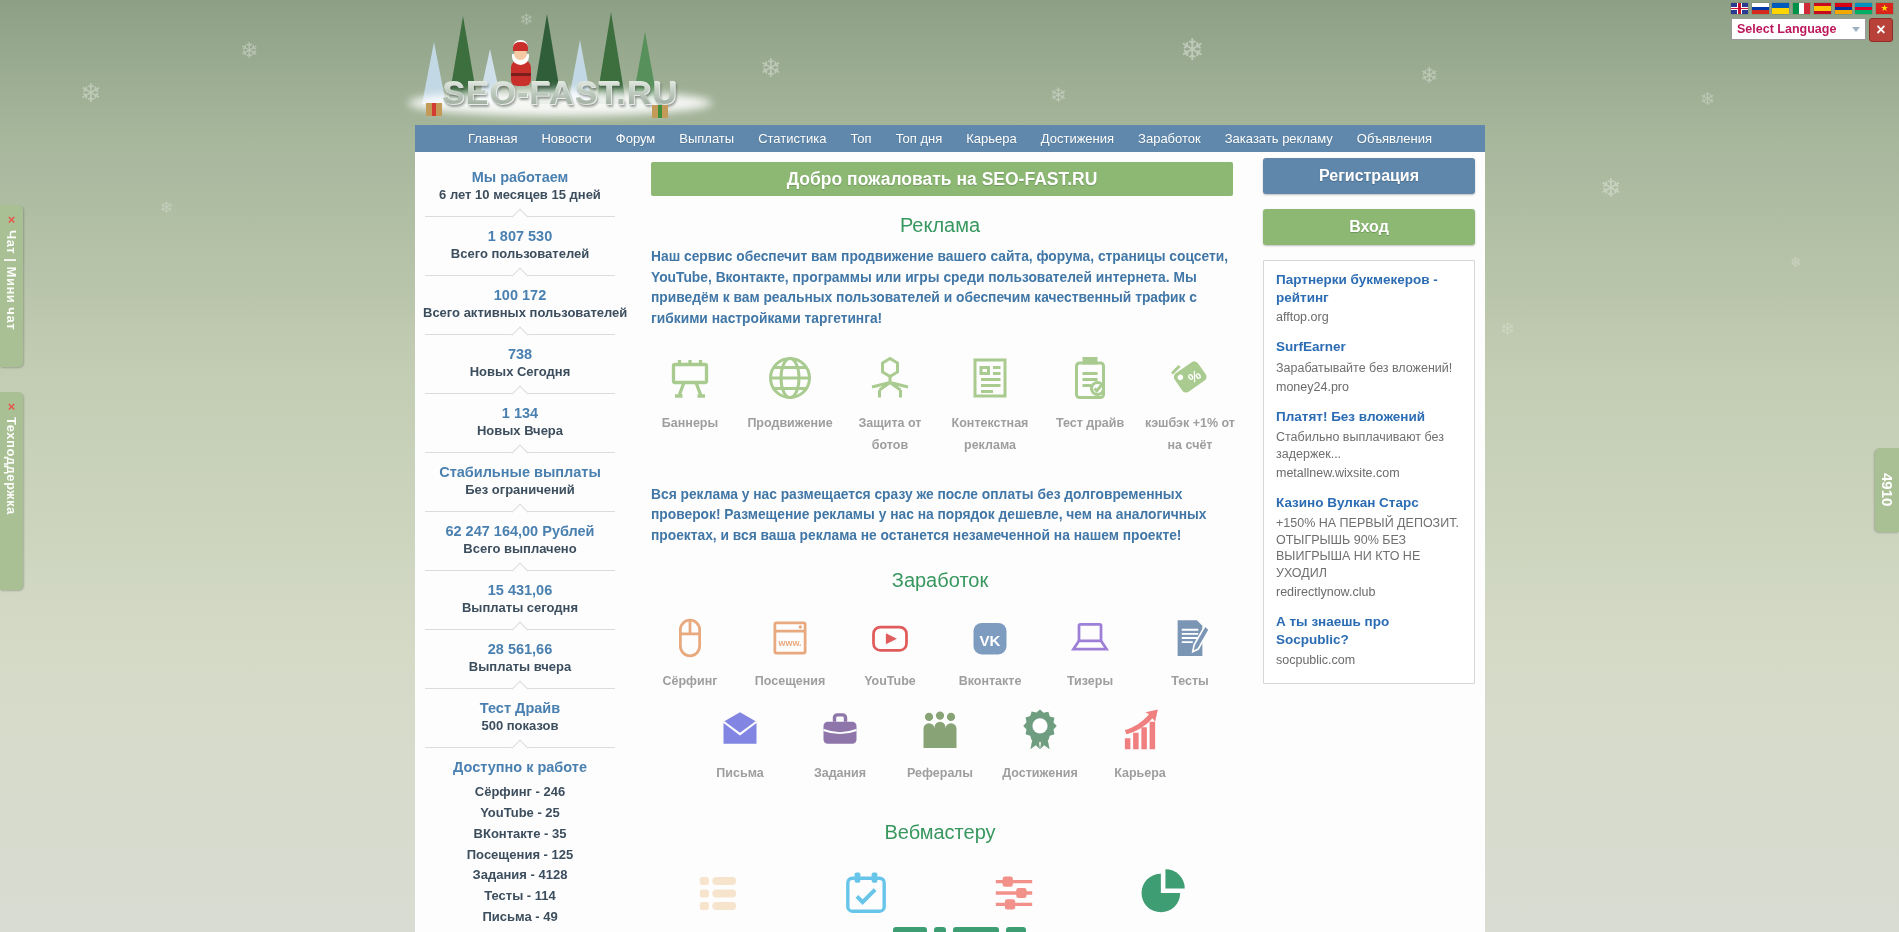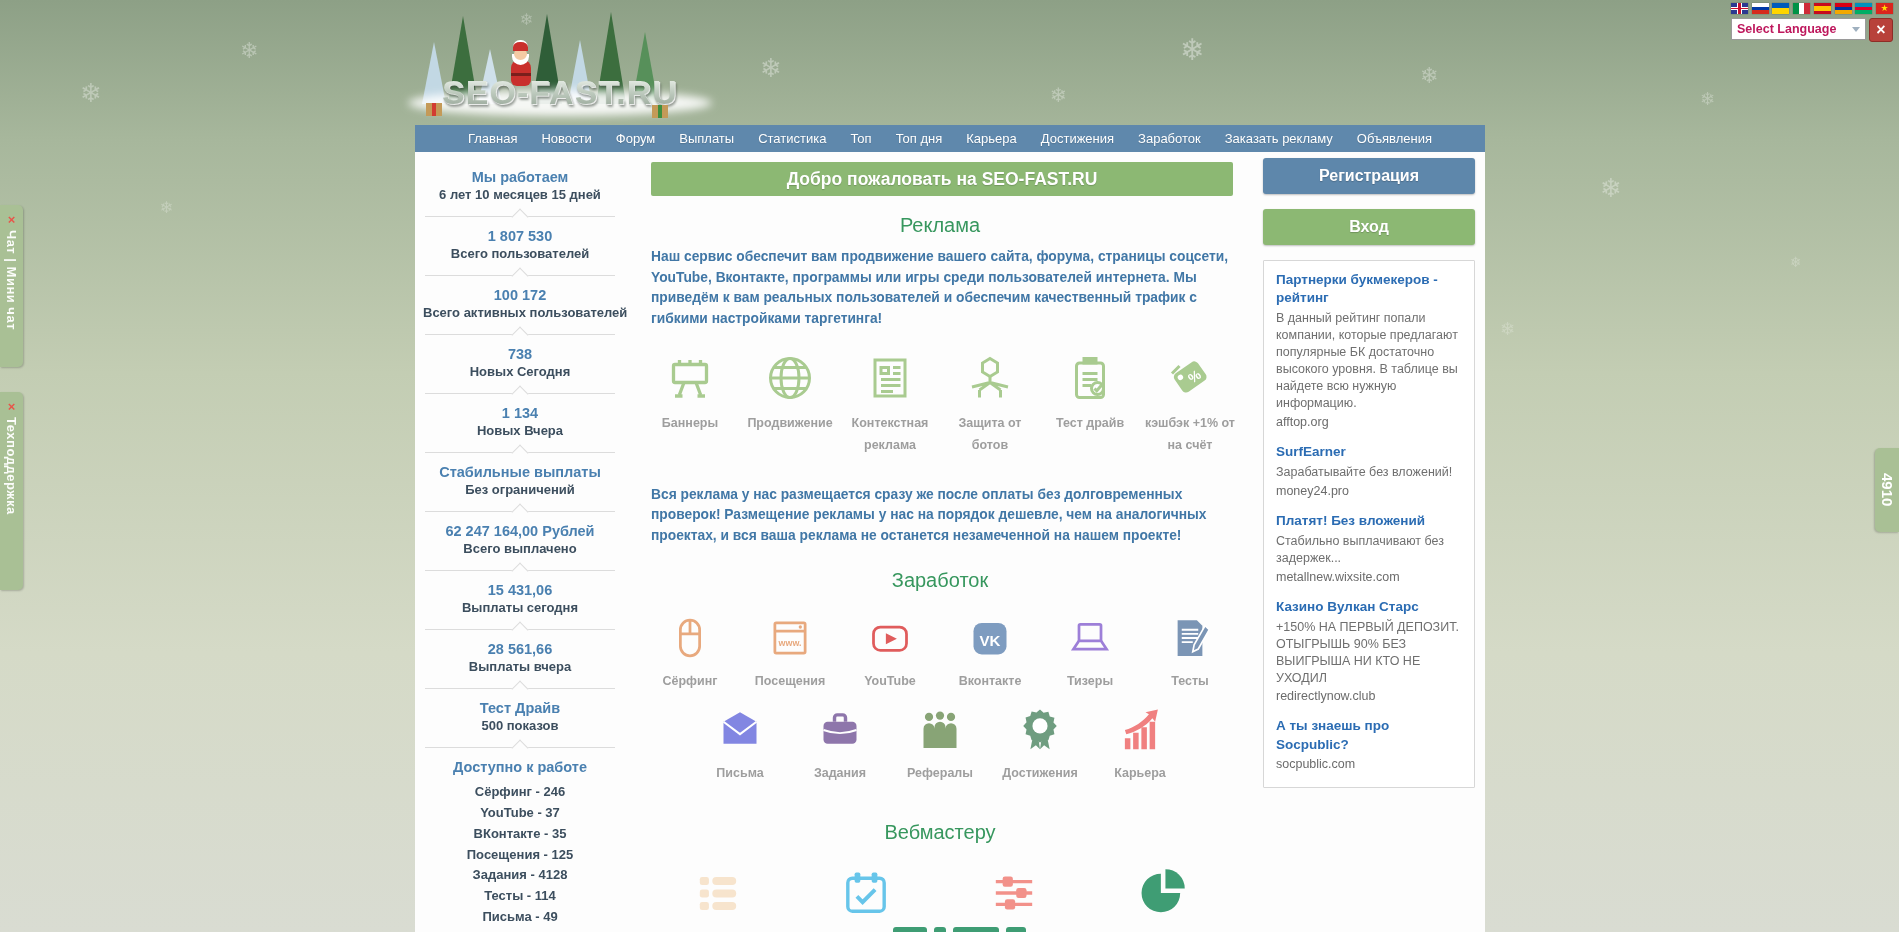--- a/index.html
+++ b/index.html
@@ -221,21 +221,21 @@
     </div>
     <div class="sep"></div>
     <div class="stat">
       <div class="stat-primary">Тест Драйв</div>
       <div class="stat-secondary">500 показов</div>
     </div>
     <div class="sep"></div>
     <div class="stat-primary">Доступно к работе</div>
     <div class="avail-list">
       <div class="avail-item">Сёрфинг - 246</div>
-      <div class="avail-item">YouTube - 37</div>
+      <div class="avail-item">YouTube - 25</div>
       <div class="avail-item">ВКонтакте - 35</div>
       <div class="avail-item">Посещения - 125</div>
       <div class="avail-item">Задания - 4128</div>
       <div class="avail-item">Тесты - 114</div>
       <div class="avail-item">Письма - 49</div>
       <div class="avail-item">Тизеры - 30</div>
     </div>
 
   </div>
 
@@ -261,34 +261,34 @@
               <circle cx="16" cy="16" r="13"></circle>
               <ellipse cx="16" cy="16" rx="6" ry="13"></ellipse>
               <path d="M3 16h26M5 9h22M5 23h22"></path>
             </g>
           </svg>
         <div class="icon-label">Продвижение</div>
       </div>
       <div class="icon-item">
         <svg width="48" height="48" viewBox="0 0 32 32">
             <g fill="none" stroke="#a9cb90" stroke-width="2">
+              <path d="M16 3l5 3v6l-5 3-5-3V6z"></path>
+              <path d="M16 15v4M16 19l-7 5M16 19l7 5M9 24v5M23 24v5M16 19l-12 3M16 19l12 3"></path>
+            </g>
+          </svg>
+        <div class="icon-label">Защита от ботов</div>
+      </div>
+      <div class="icon-item">
+        <svg width="48" height="48" viewBox="0 0 32 32">
+            <g fill="none" stroke="#a9cb90" stroke-width="2">
               <rect x="6" y="4" width="20" height="24"></rect>
               <path d="M10 9h5v4h-5zM18 9h5M18 13h5M10 17h13M10 21h13M10 25h8"></path>
             </g>
           </svg>
         <div class="icon-label">Контекстная реклама</div>
-      </div>
-      <div class="icon-item">
-        <svg width="48" height="48" viewBox="0 0 32 32">
-            <g fill="none" stroke="#a9cb90" stroke-width="2">
-              <path d="M16 3l5 3v6l-5 3-5-3V6z"></path>
-              <path d="M16 15v4M16 19l-7 5M16 19l7 5M9 24v5M23 24v5M16 19l-12 3M16 19l12 3"></path>
-            </g>
-          </svg>
-        <div class="icon-label">Защита от ботов</div>
       </div>
       <div class="icon-item">
         <svg width="48" height="48" viewBox="0 0 32 32">
             <g fill="none" stroke="#a9cb90" stroke-width="2">
               <rect x="7" y="6" width="18" height="23" rx="2"></rect>
               <path d="M12 6V3h8v3z" fill="#a9cb90"></path>
               <path d="M11 13h10M11 17h10M11 21h6"></path>
               <circle cx="21" cy="23" r="4"></circle>
               <path d="M19 23l1.5 1.5L23.5 21"></path>
             </g>
@@ -458,21 +458,20 @@
       </div>
     </div>
   </div>
 
   <div class="rsb">
     <div class="btn btn-register">Регистрация</div>
     <div class="btn btn-login">Вход</div>
     <div class="ads">
       <div class="ad">
         <div class="ad-title">Партнерки букмекеров - рейтинг</div>
-        <div class="ad-body">В данный рейтинг попали компании, которые предлагают популярные БК достаточно высокого уровня. В таблице вы найдете всю нужную информацию.</div>
         <div class="ad-link">afftop.org</div>
       </div>
       <div class="ad">
         <div class="ad-title">SurfEarner</div>
         <div class="ad-body">Зарабатывайте без вложений!</div>
         <div class="ad-link">money24.pro</div>
       </div>
       <div class="ad">
         <div class="ad-title">Платят! Без вложений</div>
         <div class="ad-body">Стабильно выплачивают без задержек...</div>

